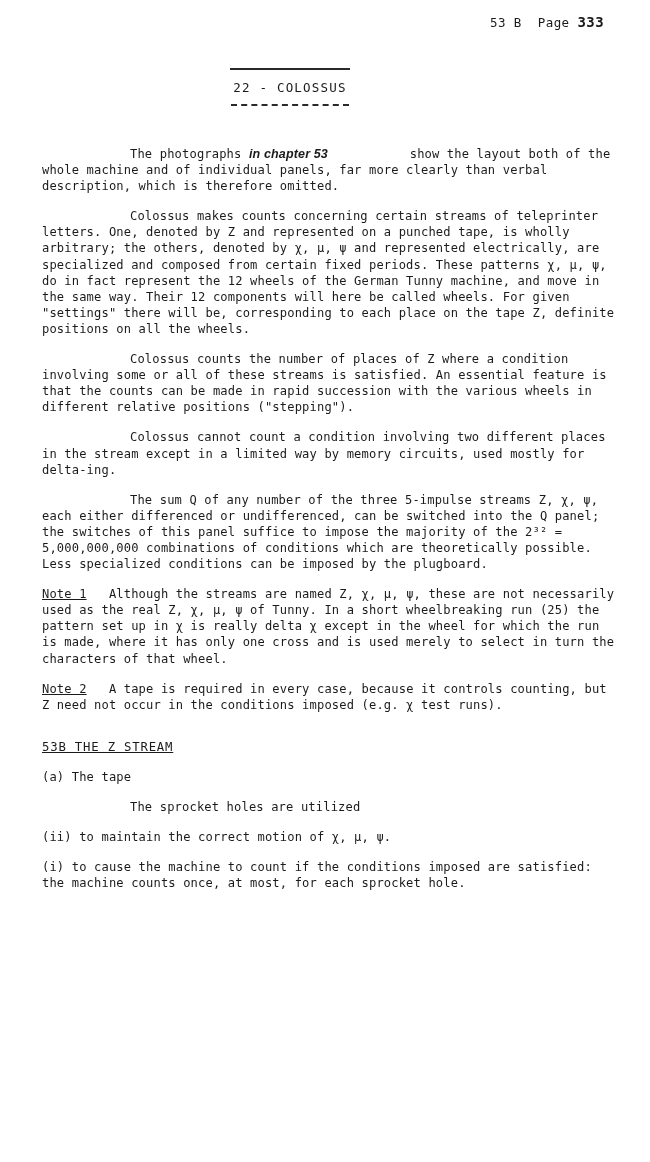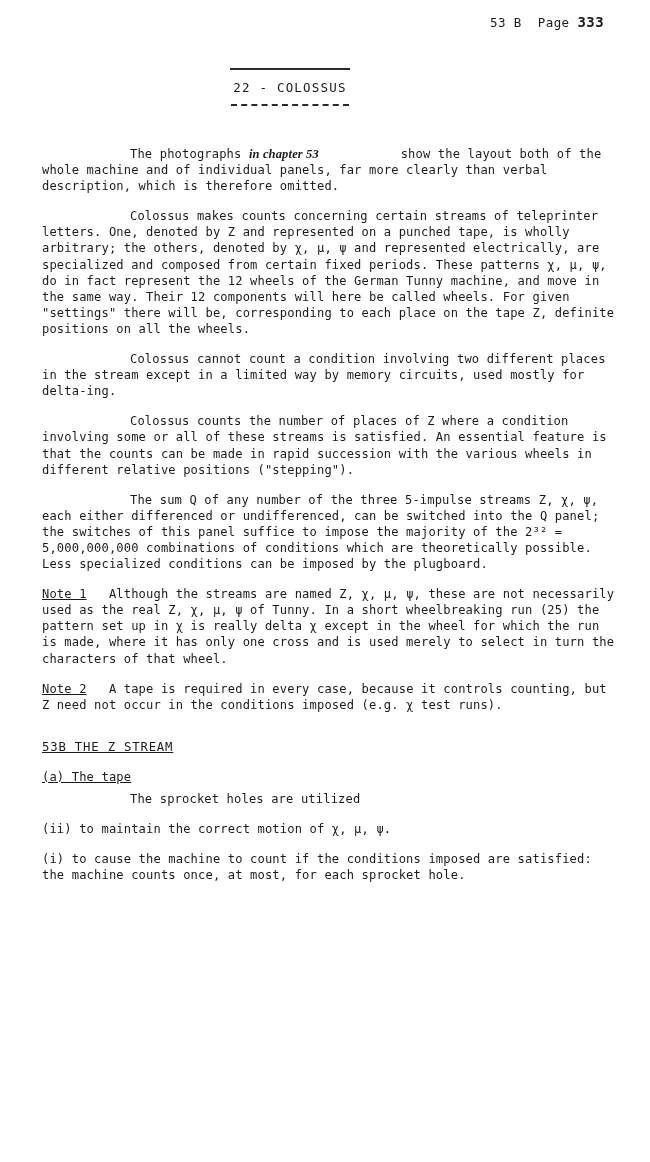--- a/index.html
+++ b/index.html
@@ -77,28 +77,27 @@
     margin: 0 0 14px 0;
     font-size: 12.3px;
   }
   p {
     margin: 0 0 14px 0;
     text-align: left;
   }
   p.indent { text-indent: 88px; }
   .note-label { text-decoration: underline; }
   .hand {
-    font-family: Liberation Serif, serif;
+    font-family: Liberation Sans, sans-serif;
     font-style: italic;
     font-weight: bold;
     font-size: 12.5px;
   }
   .subhead {
-    text-decoration: underline;
-    margin: 0 0 6px 0;
+    margin: 0 0 14px 0;
   }
   .gap-lg { height: 12px; }
 </style>
 </head>
 <body>
 
 <div class="page">
 
   <div class="header">
     <span class="ref">53 B</span><span class="pagelabel">Page</span><span class="pageno">333</span>
@@ -115,23 +114,23 @@
 
     <p class="indent">
       <span>The photographs</span>
       <span class="hand">in chapter 53</span>
       &nbsp;&nbsp;&nbsp;&nbsp;&nbsp;&nbsp;&nbsp;&nbsp;&nbsp;
       <span>show the layout both of the whole machine and of individual panels, far more clearly than verbal description, which is therefore omitted.</span>
     </p>
 
     <p class="indent">Colossus makes counts concerning certain streams of teleprinter letters. One, denoted by Z and represented on a punched tape, is wholly arbitrary; the others, denoted by χ, μ, ψ and represented electrically, are specialized and composed from certain fixed periods. These patterns χ, μ, ψ, do in fact represent the 12 wheels of the German Tunny machine, and move in the same way. Their 12 components will here be called wheels. For given "settings" there will be, corresponding to each place on the tape Z, definite positions on all the wheels.</p>
 
+    <p class="indent">Colossus counts the number of places of Z where a condition involving some or all of these streams is satisfied. An essential feature is that the counts can be made in rapid succession with the various wheels in different relative positions ("stepping").</p>
+
     <p class="indent">Colossus cannot count a condition involving two different places in the stream except in a limited way by memory circuits, used mostly for delta-ing.</p>
-
-    <p class="indent">Colossus counts the number of places of Z where a condition involving some or all of these streams is satisfied. An essential feature is that the counts can be made in rapid succession with the various wheels in different relative positions ("stepping").</p>
 
     <p class="indent">The sum Q of any number of the three 5-impulse streams Z, χ, ψ, each either differenced or undifferenced, can be switched into the Q panel; the switches of this panel suffice to impose the majority of the 2³² = 5,000,000,000 combinations of conditions which are theoretically possible. Less specialized conditions can be imposed by the plugboard.</p>
 
     <p>
       <span class="note-label">Note 1</span>&nbsp;&nbsp;
       <span>Although the streams are named Z, χ, μ, ψ, these are not necessarily used as the real Z, χ, μ, ψ of Tunny. In a short wheelbreaking run (25) the pattern set up in χ is really delta χ except in the wheel for which the run is made, where it has only one cross and is used merely to select in turn the characters of that wheel.</span>
     </p>
 
     <p>
       <span class="note-label">Note 2</span>&nbsp;&nbsp;

